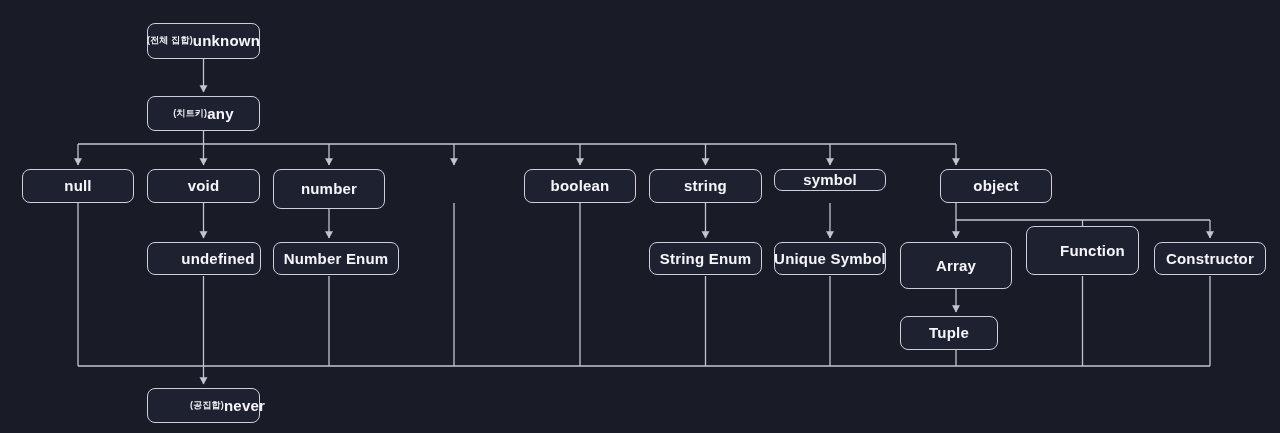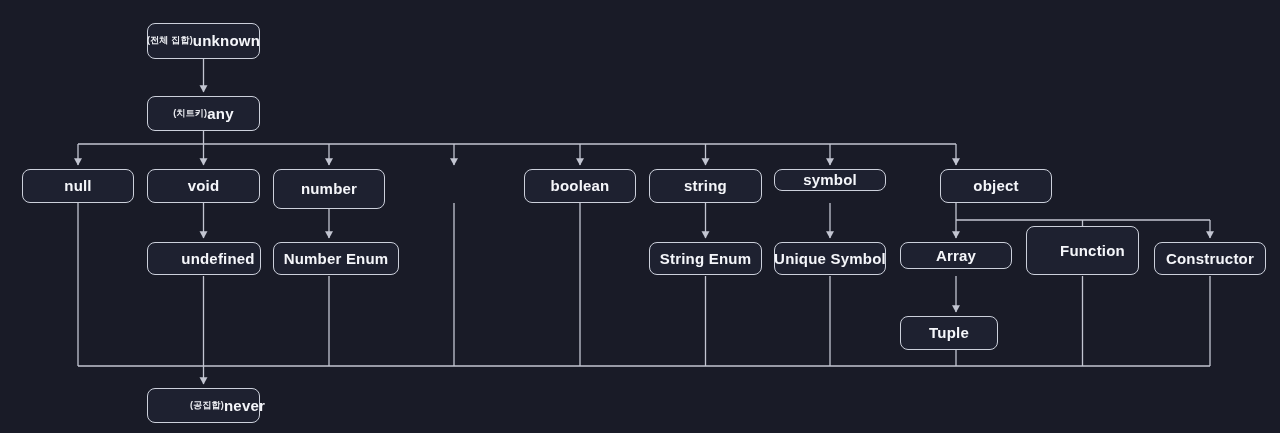--- a/index.html
+++ b/index.html
@@ -118,21 +118,21 @@
   </div>
   <div class="node" style="left:273px;top:242px;width:126px;height:33px;">
     <span class="main">Number Enum</span>
   </div>
   <div class="node" style="left:649px;top:242px;width:113px;height:33px;">
     <span class="main">String Enum</span>
   </div>
   <div class="node" style="left:774px;top:242px;width:112px;height:33px;">
     <span class="main">Unique Symbol</span>
   </div>
-  <div class="node" style="left:900px;top:242px;width:112px;height:27px;">
+  <div class="node" style="left:900px;top:242px;width:112px;height:47px;">
     <span class="main">Array</span>
   </div>
   <div class="node" style="left:1026px;top:226px;width:113px;height:49px;padding-left:20px;">
     <span class="main">Function</span>
   </div>
   <div class="node" style="left:1154px;top:242px;width:112px;height:33px;">
     <span class="main">Constructor</span>
   </div>
 
   <div class="node" style="left:900px;top:316px;width:98px;height:34px;">

